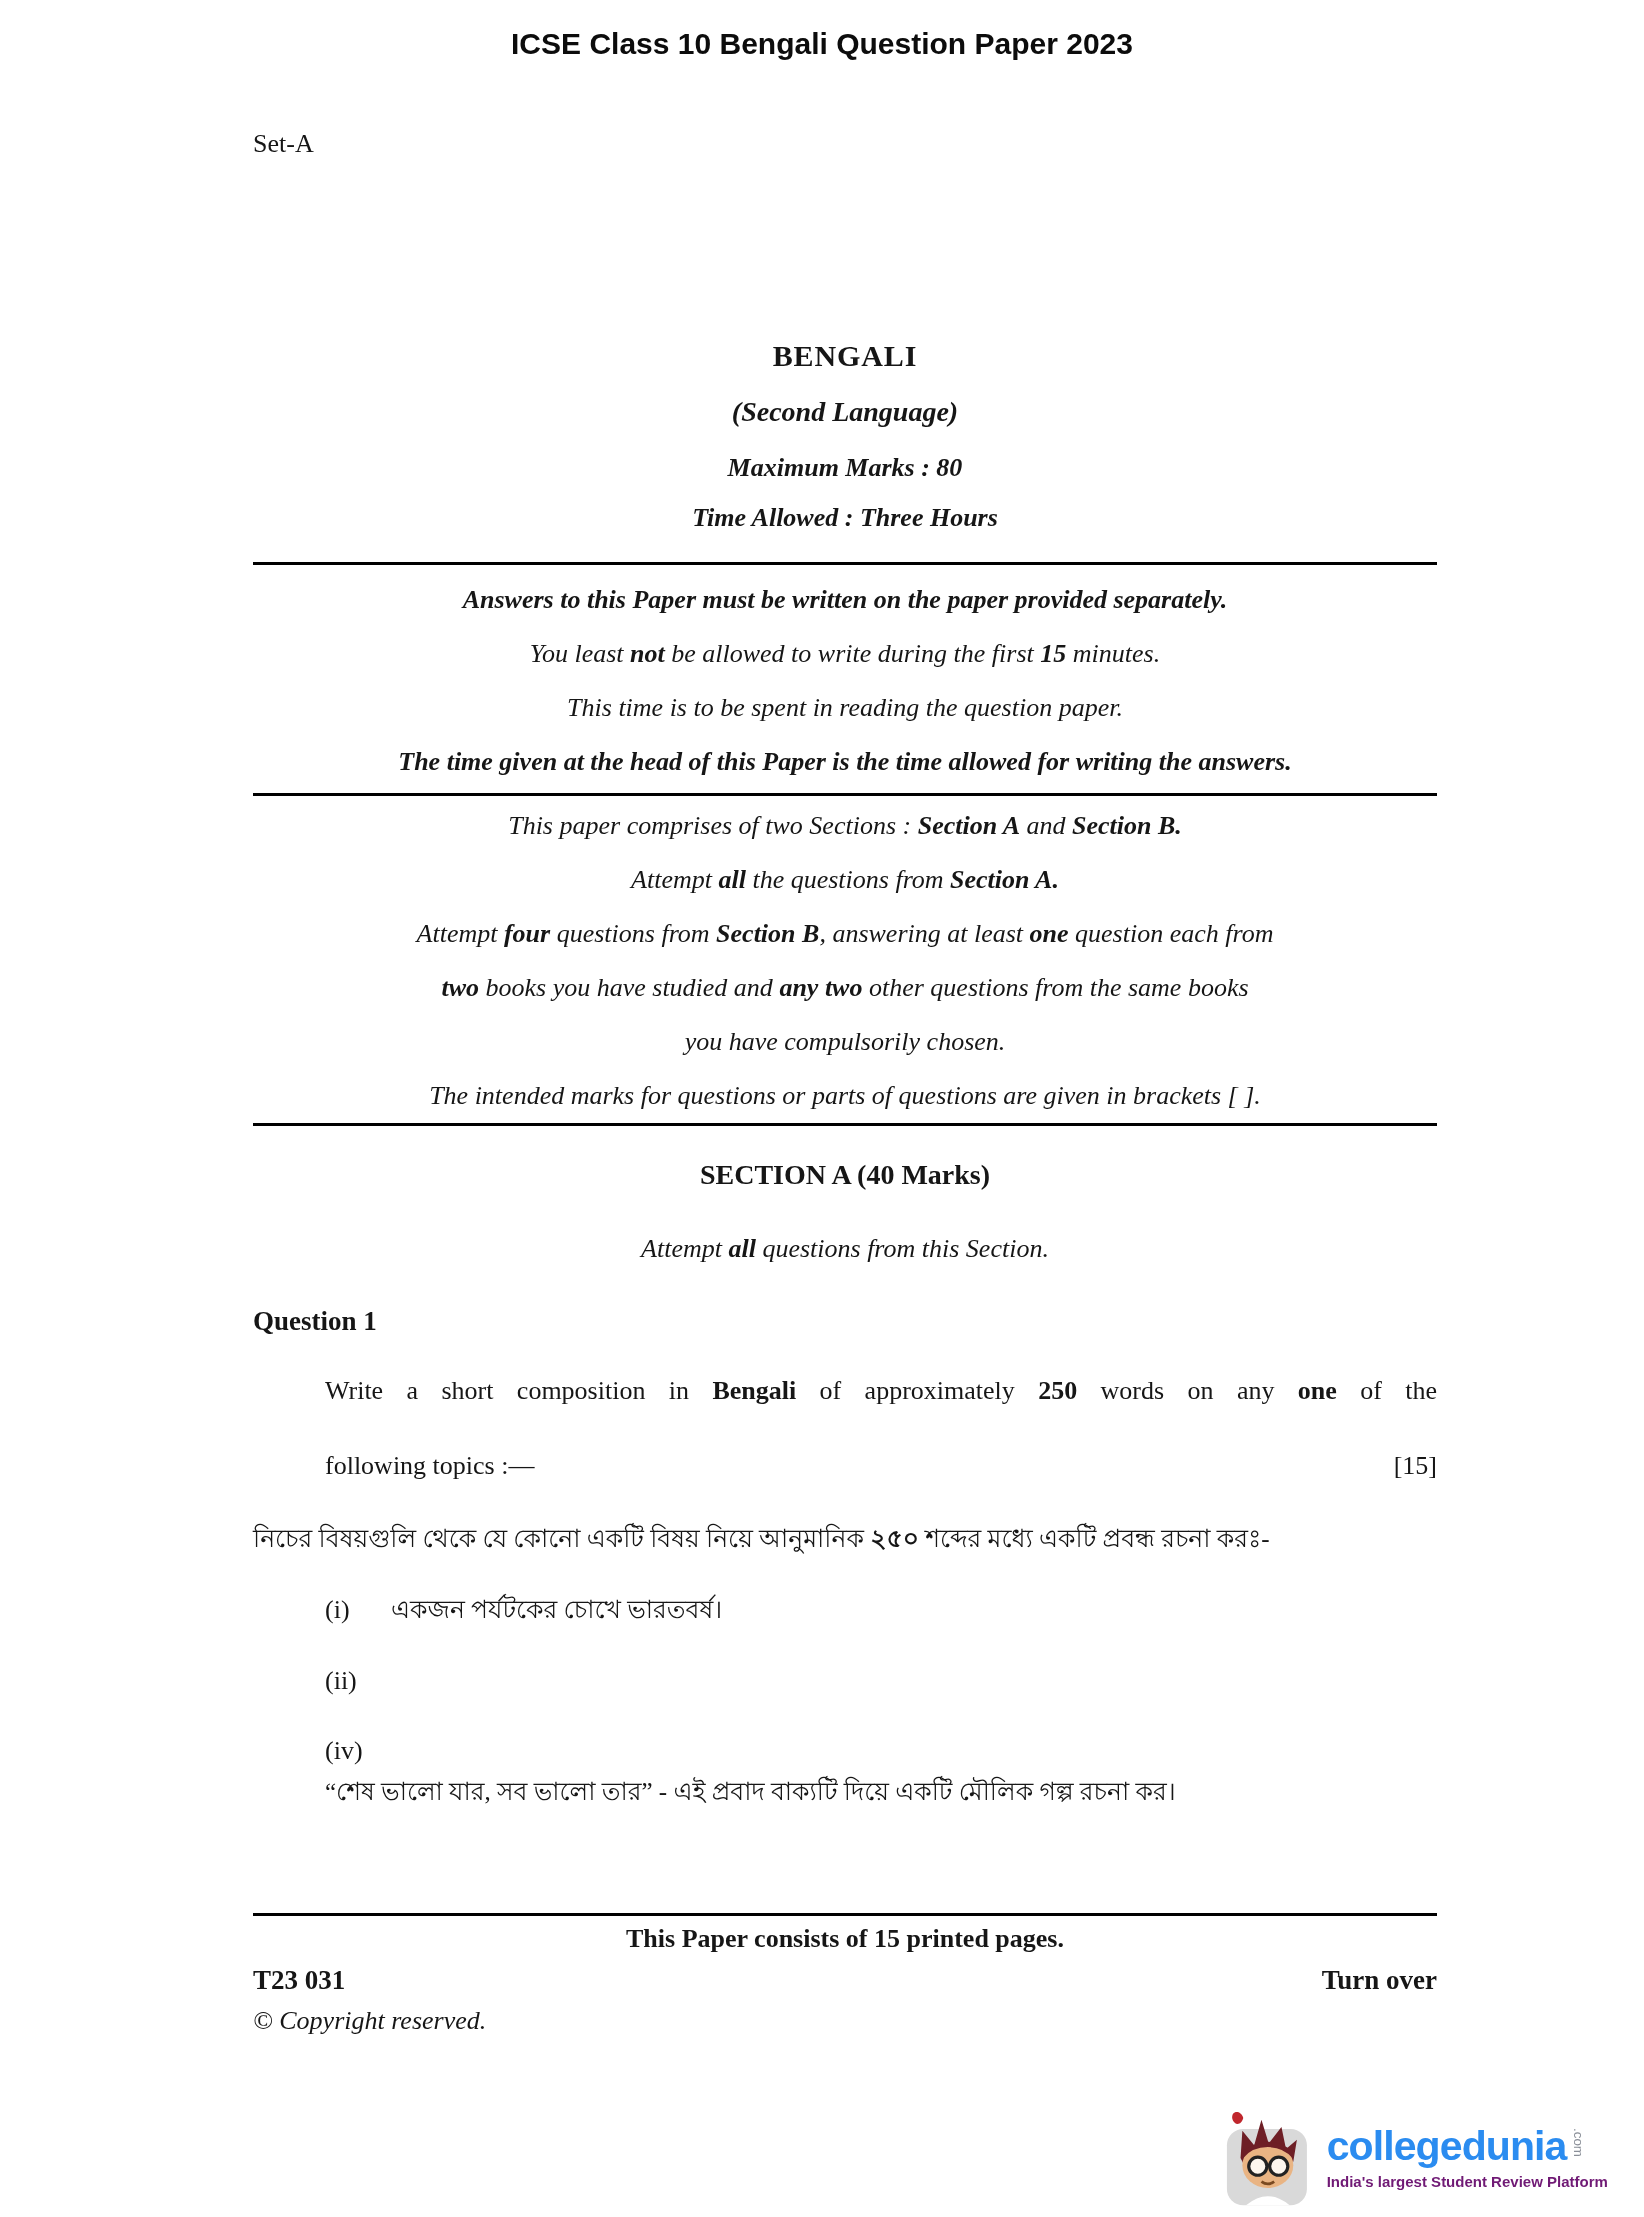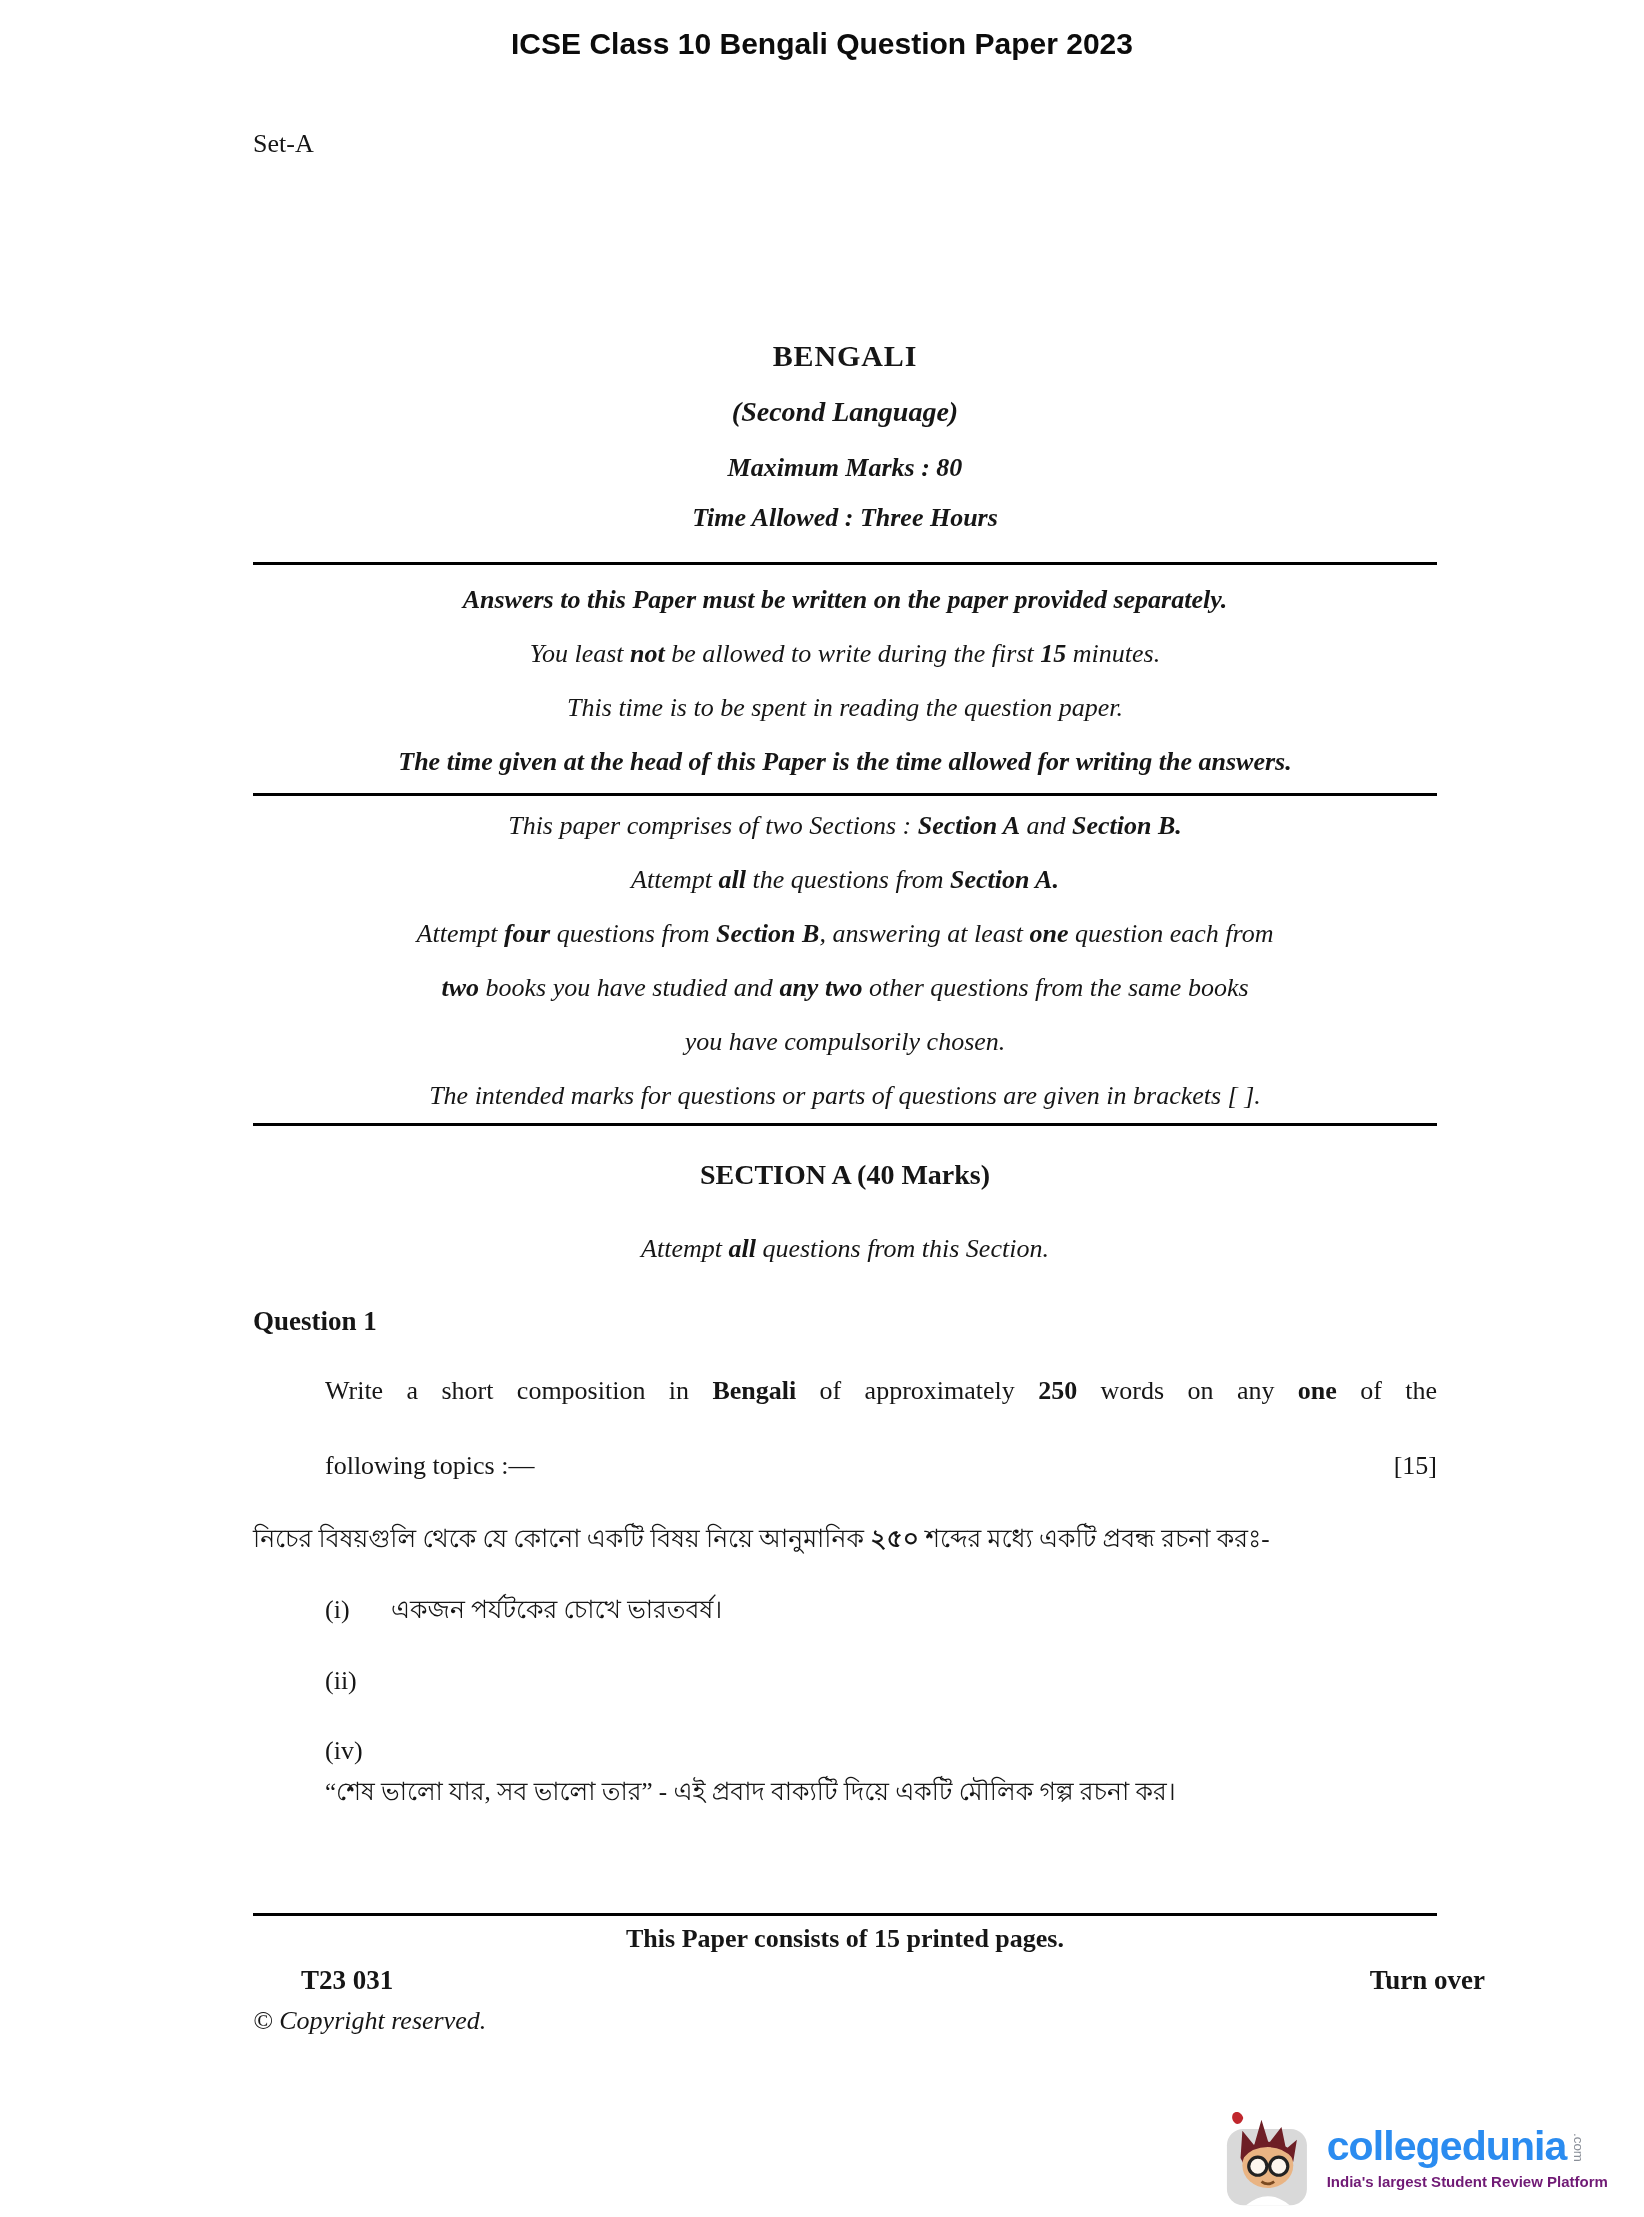--- a/index.html
+++ b/index.html
@@ -45,27 +45,27 @@
   .q-line2  { top: 1451px; left: 325px; width: 1112px; font-size: 26px;
               display: flex; justify-content: space-between; }
   .bn-intro { top: 1519px; font-size: 25px; }
 
   .topics { top: 1589px; }
   .topic { display: flex; align-items: baseline; font-size: 25px; line-height: 41px; margin-bottom: 29.6px; }
   .topic-num { width: 66px; flex: none; font-size: 26px; }
 
   .pages-note { top: 1924px; font-weight: bold; font-size: 26px; }
   .footer-row { top: 1965px; display: flex; justify-content: space-between;
-                font-weight: bold; font-size: 27px; margin-left: 48px; }
+                font-weight: bold; font-size: 27px; }
   .copyright  { top: 2006px; font-style: italic; font-size: 26px; }
 
   .brand { top: 2106px; left: 1216px; width: 421px; display: flex; align-items: center; }
   .mascot { width: 100px; height: 104px; flex: none; }
   .brand-text { margin-left: 10.7px; font-family: "Liberation Sans", "DejaVu Sans", sans-serif; }
-  .brand-row { display: flex; align-items: center; }
+  .brand-row { display: flex; align-items: flex-start; }
   .brand-name { font-size: 41px; font-weight: bold; color: #2b8cf0; letter-spacing: -0.9px; line-height: 1; }
   .brand-domain { writing-mode: vertical-rl; font-size: 13.4px; color: #8a8f98; margin-left: 4.5px; margin-top: 1.8px; }
   .brand-tagline { font-size: 15px; color: #701a75; margin-top: 5.4px; font-weight: bold; }
 </style>
 </head>
 <body>
 
 <div class="abs doc-header">ICSE Class 10 Bengali Question Paper 2023</div>
 <div class="abs set-label">Set-A</div>
 

